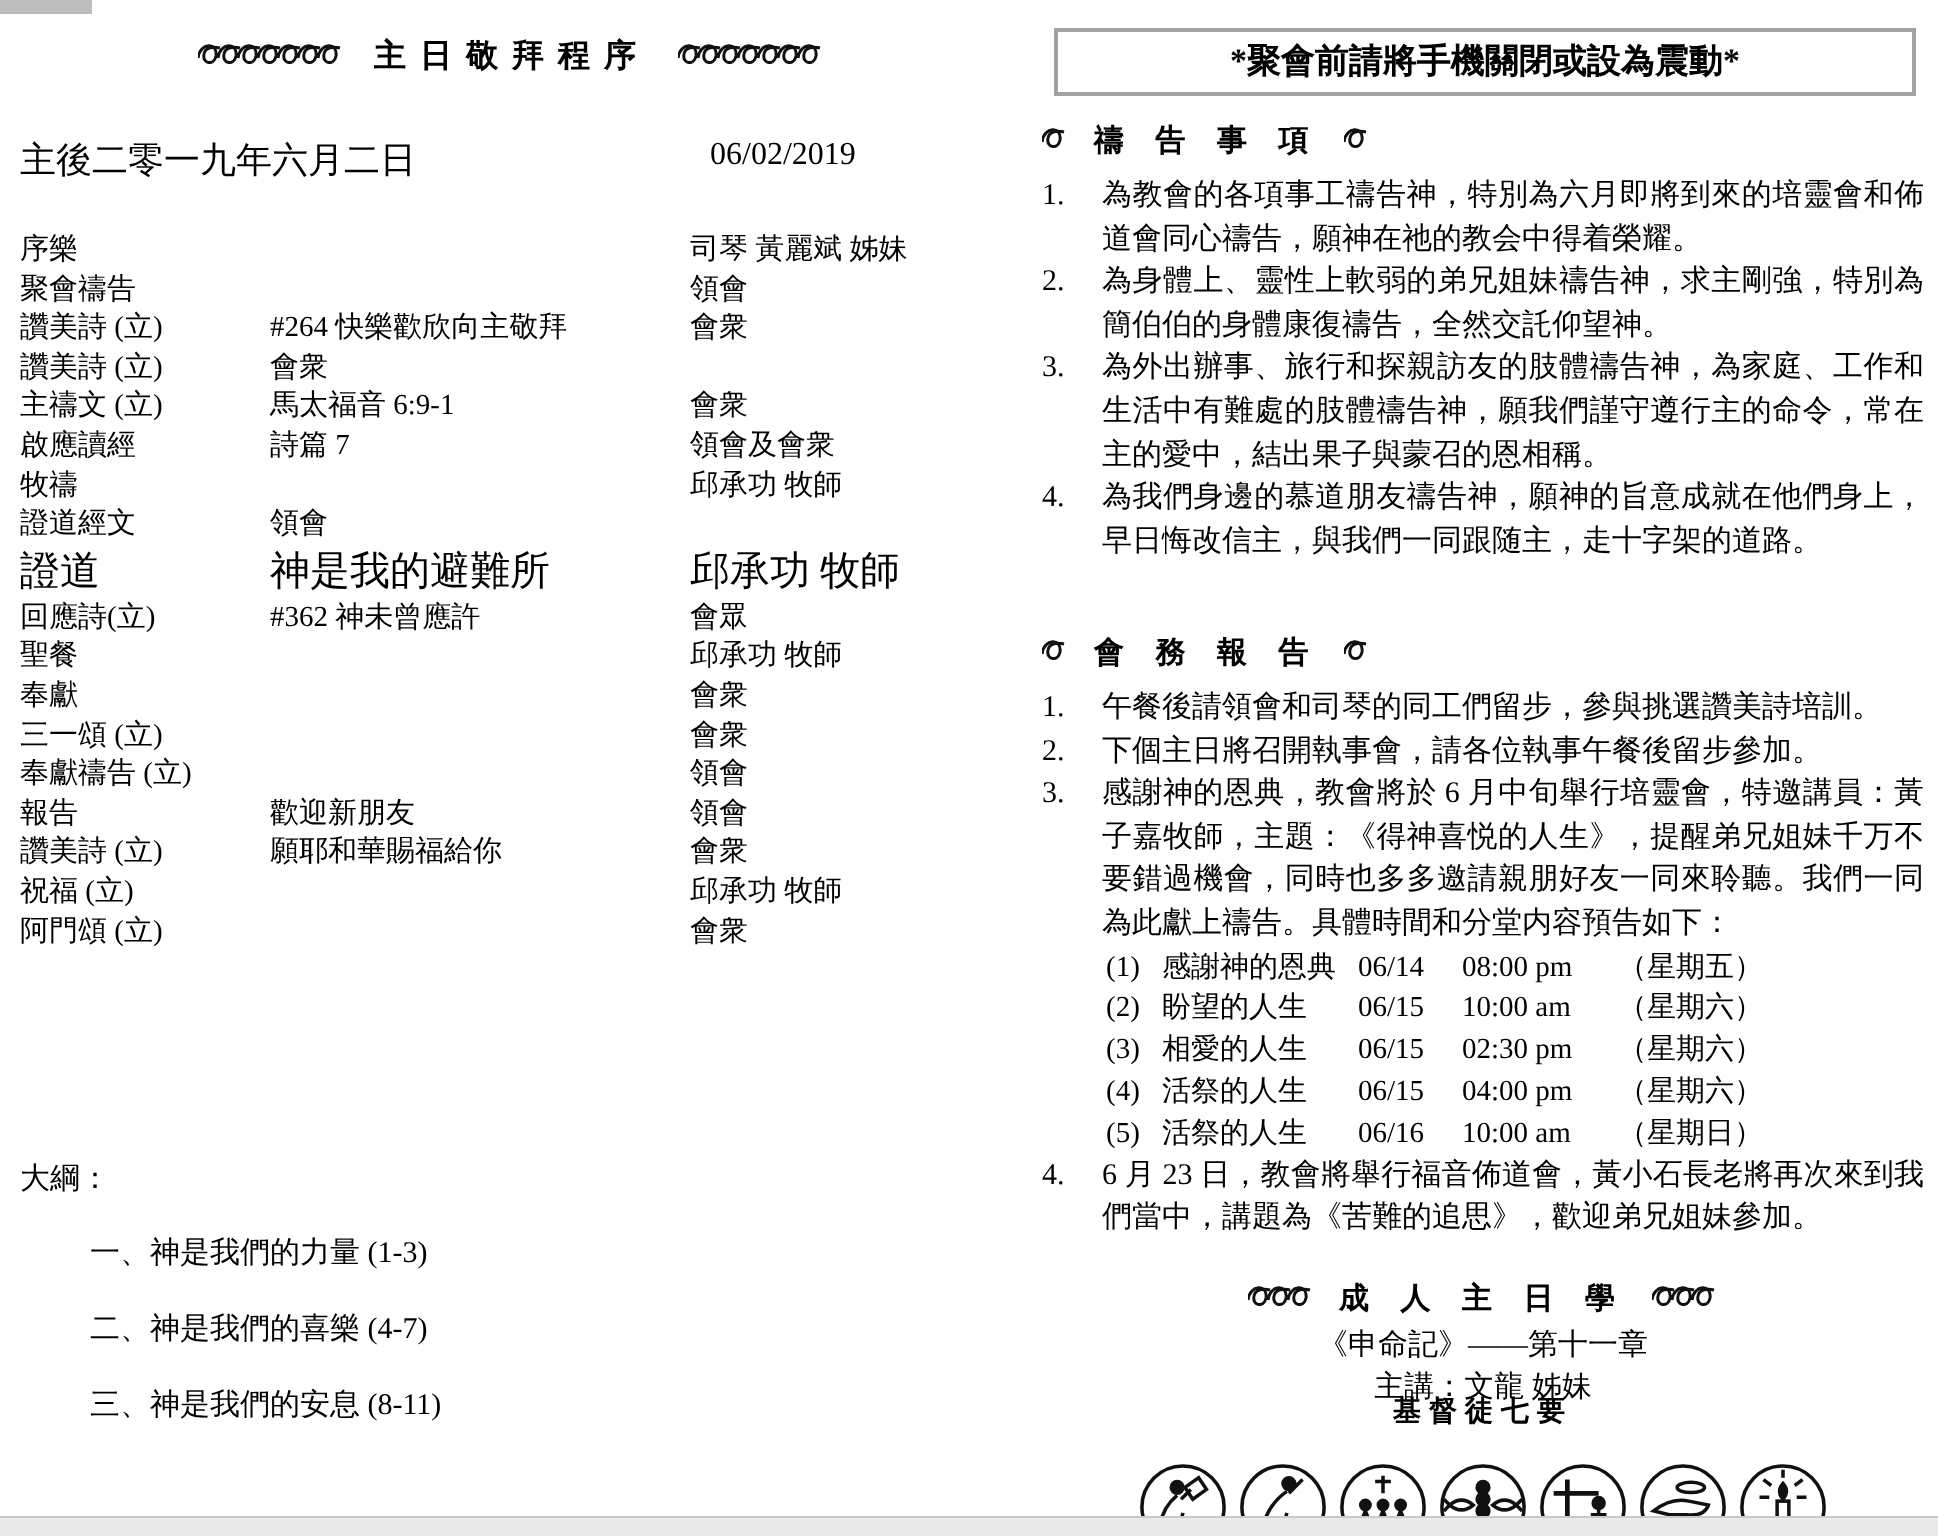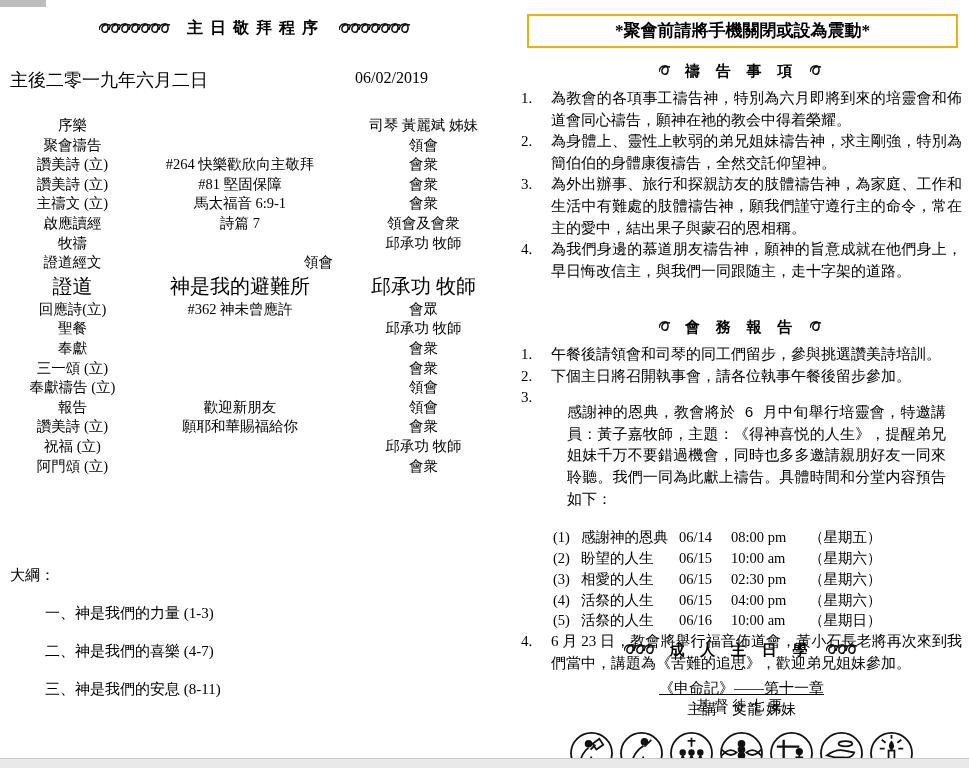--- a/index.html
+++ b/index.html
@@ -15,35 +15,35 @@
   .left-col{position:absolute;left:10px;top:0;width:492px;}
   .page-title-row{position:absolute;left:0;top:18px;width:100%;text-align:center;white-space:nowrap;}
   .page-title{font-weight:bold;font-size:16px;letter-spacing:7px;margin:0 10px;display:inline-block;vertical-align:middle;}
   .orn{display:inline-block;vertical-align:middle;}
 
   .date-row{position:absolute;left:0;top:68px;width:100%;font-size:18px;}
   .date-cn{display:inline-block;}
   .date-en{position:absolute;left:345px;top:1px;font-size:16px;}
 
   .program{position:absolute;left:0;top:116px;width:100%;}
-  .program-row{display:flex;font-size:14.5px;line-height:19.6px;text-align:center;}
+  .program-row{display:flex;font-size:14.5px;line-height:19.6px;}
   .program-row .c1{width:125px;flex:0 0 125px;}
   .program-row .c2{width:210px;flex:0 0 210px;}
   .program-row .c3{flex:1;}
   .program-row.large{font-size:20px;line-height:27px;}
 
-  .outline{position:absolute;left:0;top:566px;width:100%;font-size:15px;}
+  .outline{position:absolute;left:0;top:580px;width:100%;font-size:15px;}
   .outline-heading{margin:0 0 20px 0;}
   .outline-item{margin:0 0 22px 35px;line-height:16px;}
 
   
   .right-col{position:absolute;left:521px;top:0;width:441px;}
-  .notice-box{position:absolute;left:6px;top:14px;width:427px;border:2px solid #eab308;
+  .notice-box{position:absolute;left:6px;top:14px;width:427px;border:2px solid #a3a3a3;
     text-align:center;font-weight:bold;font-size:17px;padding:3px 0 4px 0;}
-  .sec-header{position:absolute;width:100%;text-align:center;white-space:nowrap;}
+  .sec-header{position:absolute;width:100%;white-space:nowrap;}
   .sec-header .sec-title{font-weight:bold;font-size:15px;letter-spacing:6px;margin:0 8px;display:inline-block;vertical-align:middle;}
   .hdr-prayer{top:61px;}
   .hdr-report{top:317px;}
 
   .num-list{position:absolute;width:100%;}
   #prayer-list{top:88px;}
   #report-list{top:344px;}
   .num-item{display:flex;font-size:15px;line-height:21.6px;margin:0;}
   .num-item .num{flex:0 0 30px;}
   .num-item .itext{flex:1;text-align:justify;margin:0;}
@@ -52,24 +52,24 @@
   .sched-row .sn{flex:0 0 28px;}
   .sched-row .sname{flex:0 0 98px;}
   .sched-row .sdate{flex:0 0 52px;}
   .sched-row .stime{flex:0 0 78px;}
   .sched-row .sday{flex:1;}
 
   .sunday-school{position:absolute;top:640px;width:100%;text-align:center;}
   .ss-header{white-space:nowrap;}
   .ss-title{font-weight:bold;font-size:15px;letter-spacing:6px;margin:0 8px;display:inline-block;vertical-align:middle;}
   .ss-line{font-size:15px;line-height:21px;}
-  .ss-line1{margin-top:18px;text-decoration:underline;}
+  .ss-line1{margin-top:4px;}
 
   .seven{position:absolute;top:697px;width:100%;text-align:center;}
-  .seven-title{font-size:14px;font-weight:normal;letter-spacing:4px;margin-bottom:16px;}
+  .seven-title{font-size:14px;font-weight:bold;letter-spacing:4px;margin-bottom:16px;}
   .seven-row{display:flex;justify-content:center;gap:3px;}
   .seven-item{width:47px;}
   .seven-circle svg{display:block;margin:0 auto;}
   .seven-label{font-size:8px;letter-spacing:1px;color:#333;margin-top:1px;white-space:nowrap;}
 </style>
 </head>
 <body>
 
 <div class="scan-mark-tl"></div>
 
@@ -101,21 +101,20 @@
         <span class="c2"></span>
         <span class="c3">領會</span>
       </div>
       <div class="program-row">
         <span class="c1">讚美詩 (立)</span>
         <span class="c2">#264 快樂歡欣向主敬拜</span>
         <span class="c3">會衆</span>
       </div>
       <div class="program-row">
         <span class="c1">讚美詩 (立)</span>
-        <span class="c2">#81 堅固保障</span>
         <span class="c3">會衆</span>
       </div>
       <div class="program-row">
         <span class="c1">主禱文 (立)</span>
         <span class="c2">馬太福音 6:9-1</span>
         <span class="c3">會衆</span>
       </div>
       <div class="program-row">
         <span class="c1">啟應讀經</span>
         <span class="c2">詩篇 7</span>
@@ -242,21 +241,21 @@
       </div>
       <div class="num-item">
         <span class="num">2.</span>
         <div class="itext">
           <p class="itext" style="margin: 0px;">下個主日將召開執事會，請各位執事午餐後留步參加。</p>
         </div>
       </div>
       <div class="num-item">
         <span class="num">3.</span>
         <div class="itext">
-          <p class="itext" style="margin: 16px; font-family: Liberation Mono, monospace;">感謝神的恩典，教會將於 6 月中旬舉行培靈會，特邀講員：黃子嘉牧師，主題：《得神喜悦的人生》，提醒弟兄姐妹千万不要錯過機會，同時也多多邀請親朋好友一同來聆聽。我們一同為此獻上禱告。具體時間和分堂内容預告如下：</p>
+          <p class="itext" style="margin: 0px;">感謝神的恩典，教會將於 6 月中旬舉行培靈會，特邀講員：黃子嘉牧師，主題：《得神喜悦的人生》，提醒弟兄姐妹千万不要錯過機會，同時也多多邀請親朋好友一同來聆聽。我們一同為此獻上禱告。具體時間和分堂内容預告如下：</p>
           <div class="sched">
             <div class="sched-row">
               <span class="sn">(1)</span>
               <span class="sname">感謝神的恩典</span>
               <span class="sdate">06/14</span>
               <span class="stime">08:00 pm</span>
               <span class="sday">（星期五）</span>
             </div>
             <div class="sched-row">
               <span class="sn">(2)</span>

